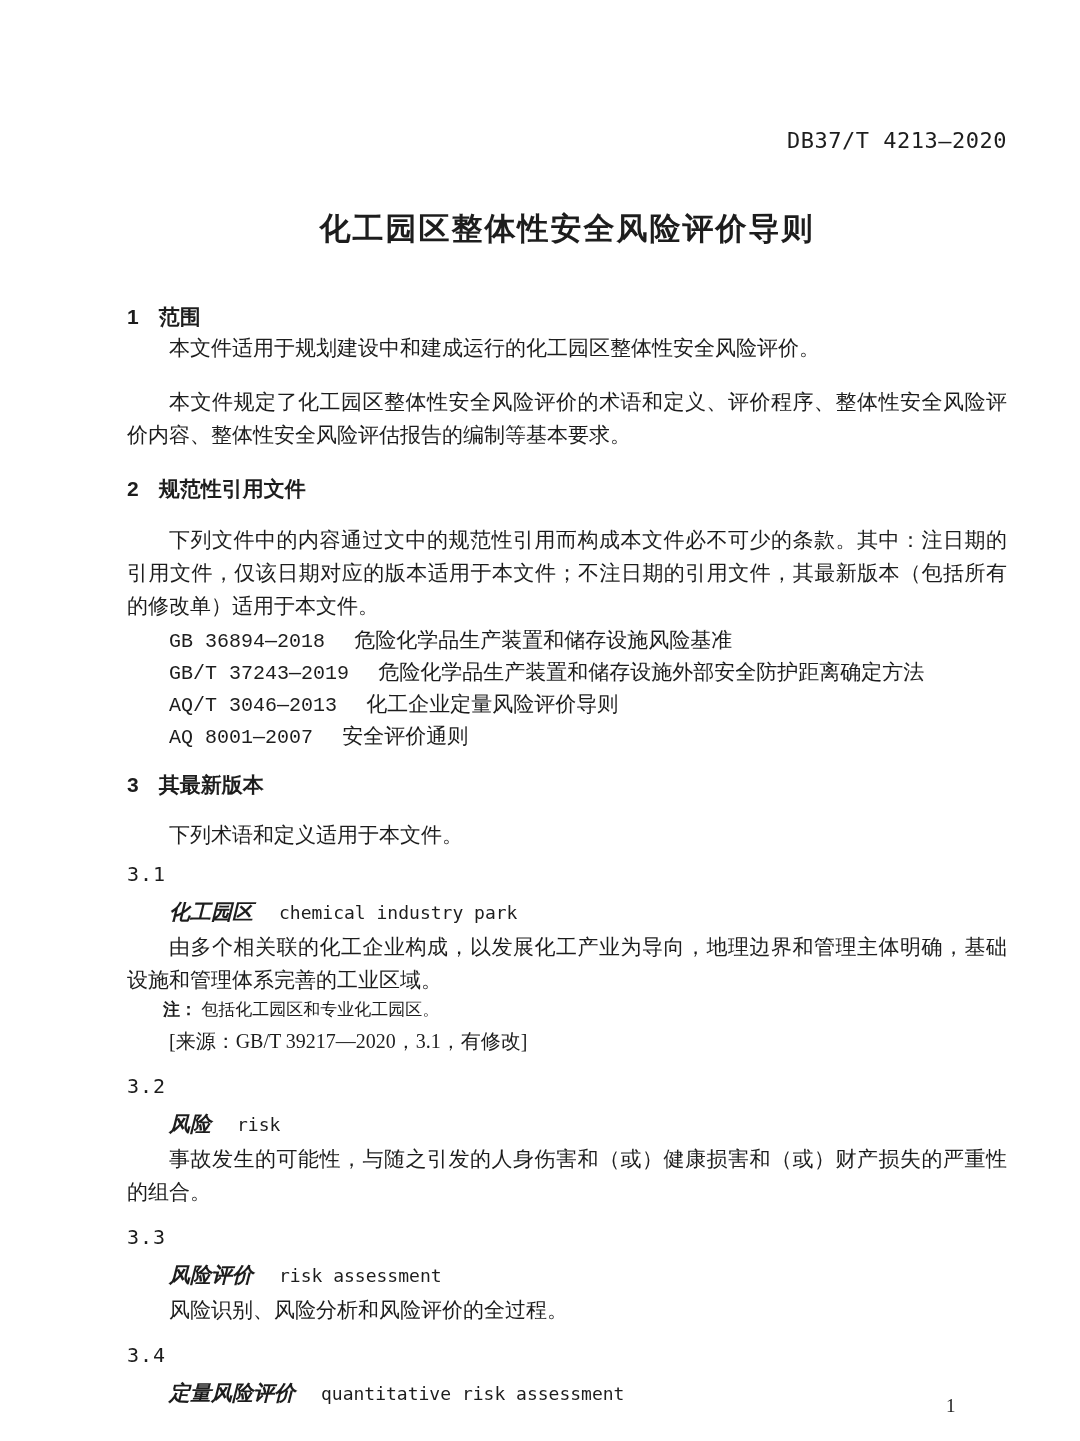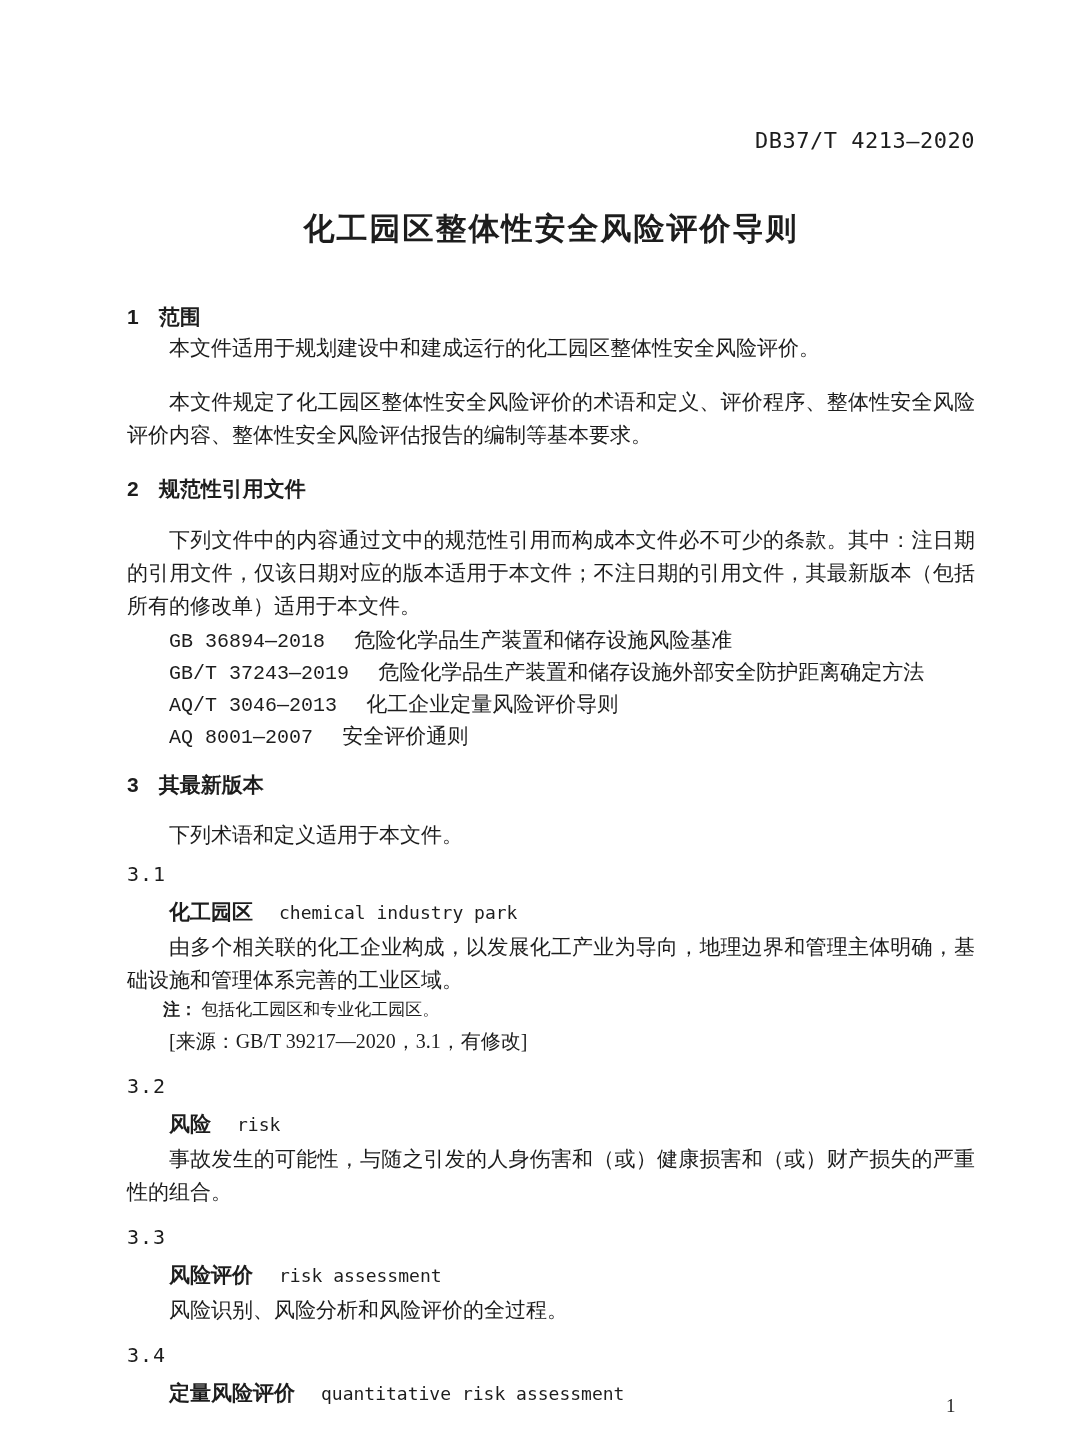--- a/index.html
+++ b/index.html
@@ -4,21 +4,21 @@
 <style>
   html, body { margin: 0; padding: 0; background: #ffffff; }
   .page {
     position: relative;
     width: 1080px;
     height: 1441px;
     margin: 0 auto;
     background: #ffffff;
     color: #1d1d1d;
     box-sizing: border-box;
-    padding: 128px 105px 0 127px;
+    padding: 128px 73px 0 127px;
     overflow: hidden;
     font-family: "Liberation Serif", "DejaVu Serif", serif;
   }
   .doc-header {
     text-align: right;
     font-family: "DejaVu Sans Mono", monospace;
     font-size: 22px;
     line-height: 26px;
     letter-spacing: 0.5px;
   }
@@ -72,20 +72,21 @@
   .term-id.first { margin-top: 8px; }
   .term-line {
     margin: 9px 0 0 42px;
     line-height: 30px;
     white-space: nowrap;
   }
   .term-zh {
     font-family: "Liberation Sans", "DejaVu Sans", sans-serif;
     font-weight: bold;
     font-size: 21px;
+    font-style: italic;
   }
   .term-en {
     margin-left: 22px;
     font-family: "DejaVu Sans Mono", monospace;
     font-size: 18px;
   }
   .term-def { margin-top: 2px; }
   .note-line {
     margin: 0 0 0 36px;
     font-size: 17px;

